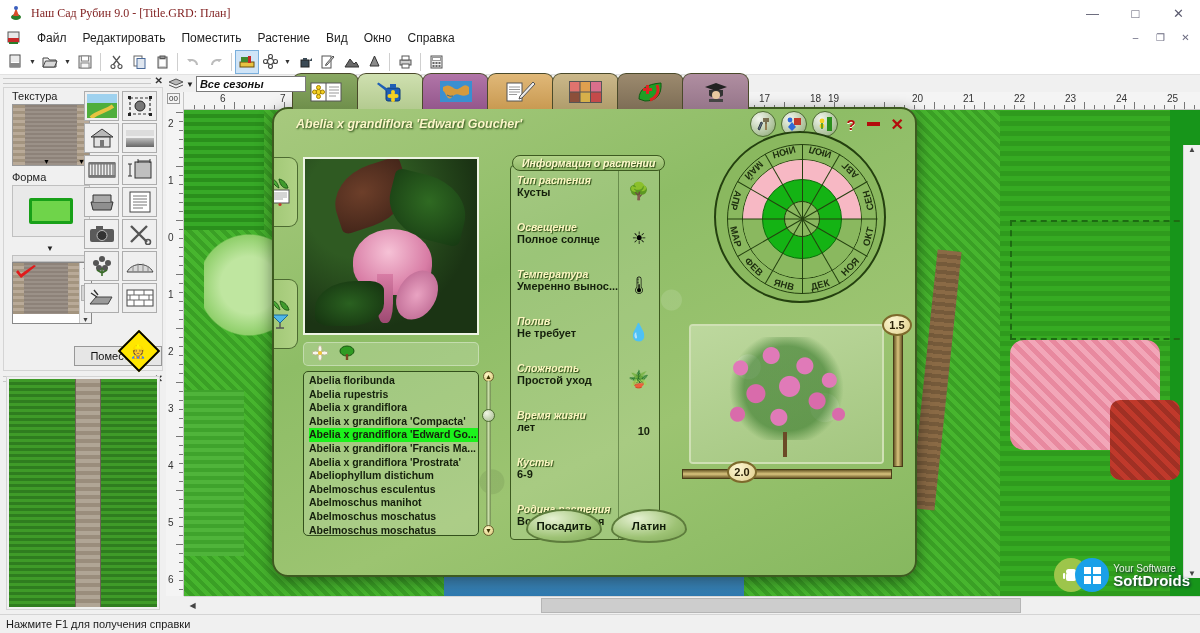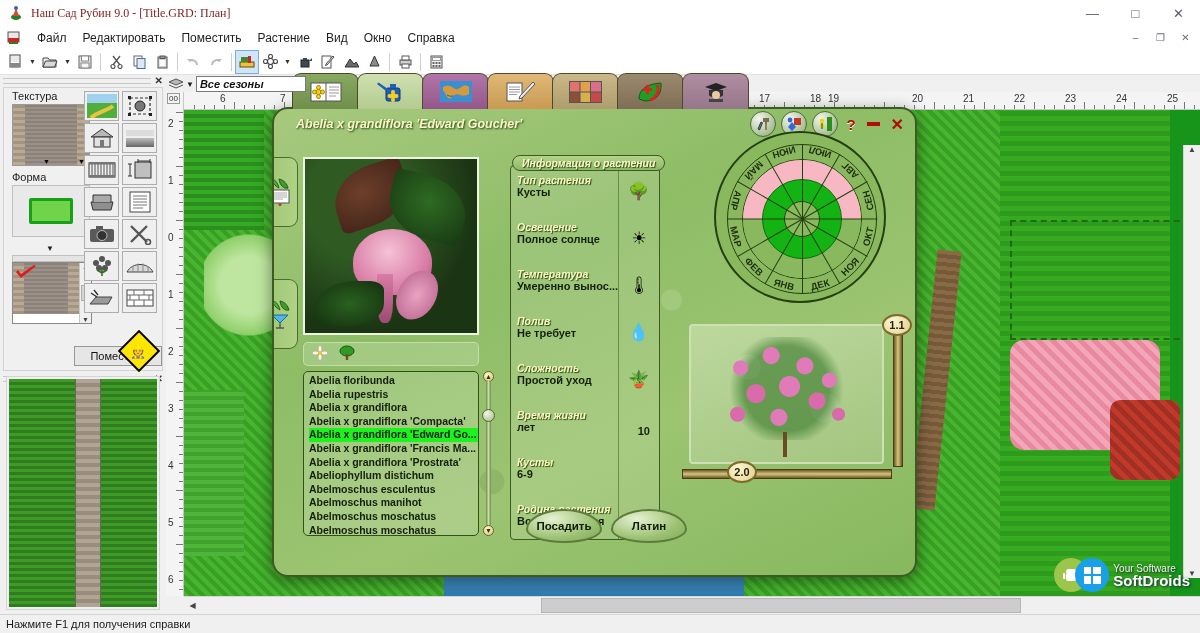--- a/index.html
+++ b/index.html
@@ -1016,21 +1016,21 @@
         radial-gradient(circle at 52% 48%, #e07ab8 0 10px, transparent 11px),
         radial-gradient(circle at 70% 62%, #d96bab 0 8px, transparent 9px),
         radial-gradient(circle at 18% 75%, #d96bab 0 7px, transparent 8px),
         radial-gradient(circle at 45% 78%, #e07ab8 0 8px, transparent 9px),
         radial-gradient(circle at 84% 75%, #d96bab 0 6px, transparent 7px),
         radial-gradient(circle at 50% 50%, rgba(40,110,30,.55) 0 46%, transparent 62%);"></div>
       <div style="position:absolute;left:48%;bottom:4%;width:4px;height:18%;background:#6b4a26;"></div>
     </div>
     <div class="ruleV"></div>
     <div class="ruleH"></div>
-    <div class="sbadge" style="left:608px;top:205px;">1.1</div>
+    <div class="sbadge" style="left:608px;top:205px;">1.5</div>
     <div class="sbadge" style="left:453px;top:352px;">2.0</div>
 
     <div class="leafbtn" style="left:252px;top:400px;">Посадить</div>
     <div class="leafbtn" style="left:337px;top:400px;">Латин</div>
   </div>
 
   <div class="hsb">
     <span class="hsbbtn">◀</span>
     <span class="hsbthumb" style="width:480px;margin-left:340px;"></span>
   </div>

